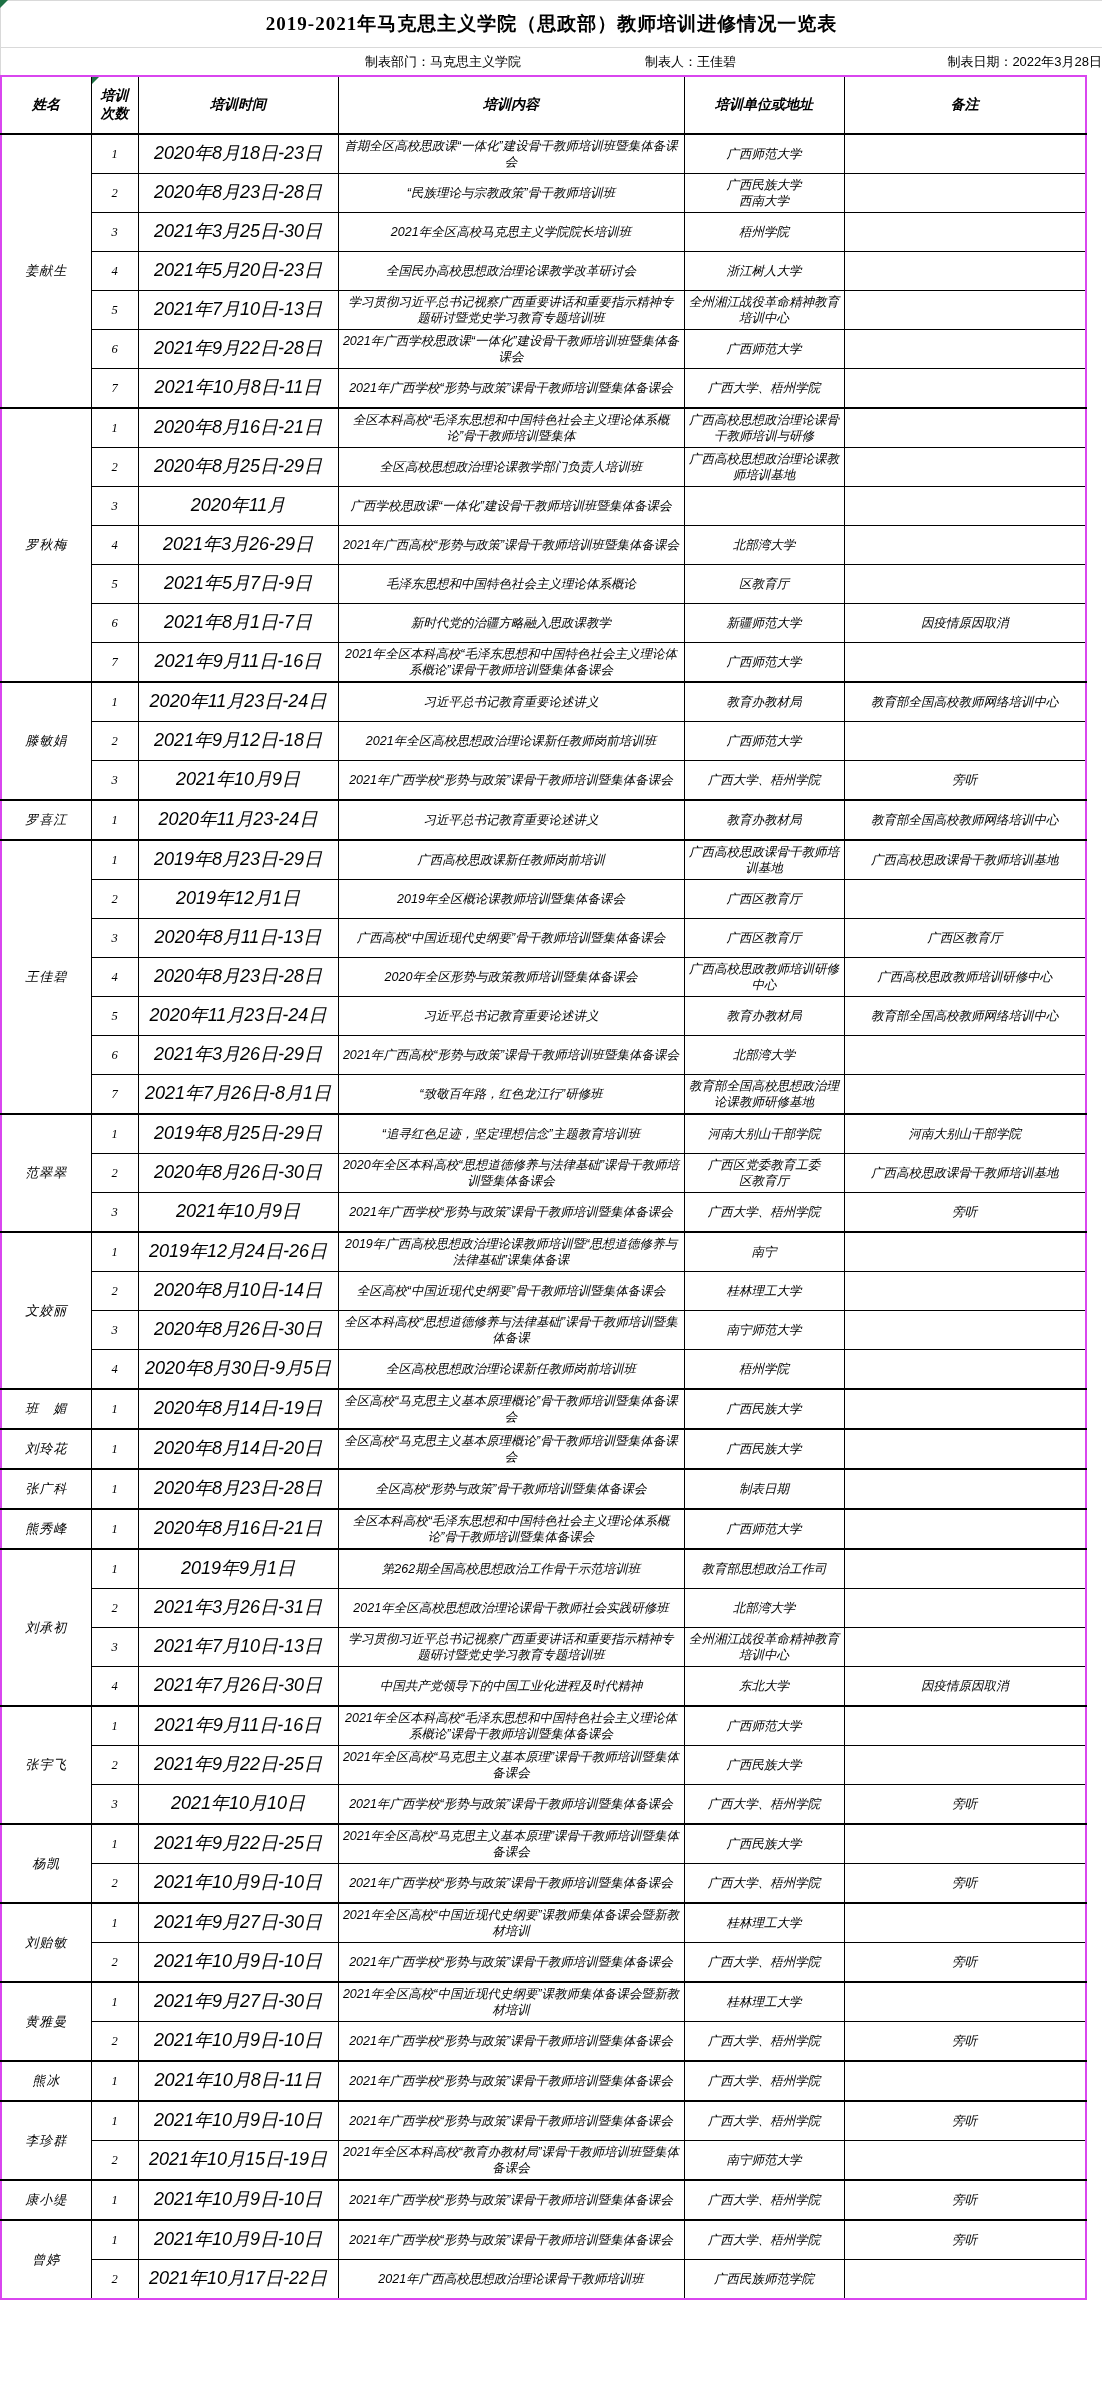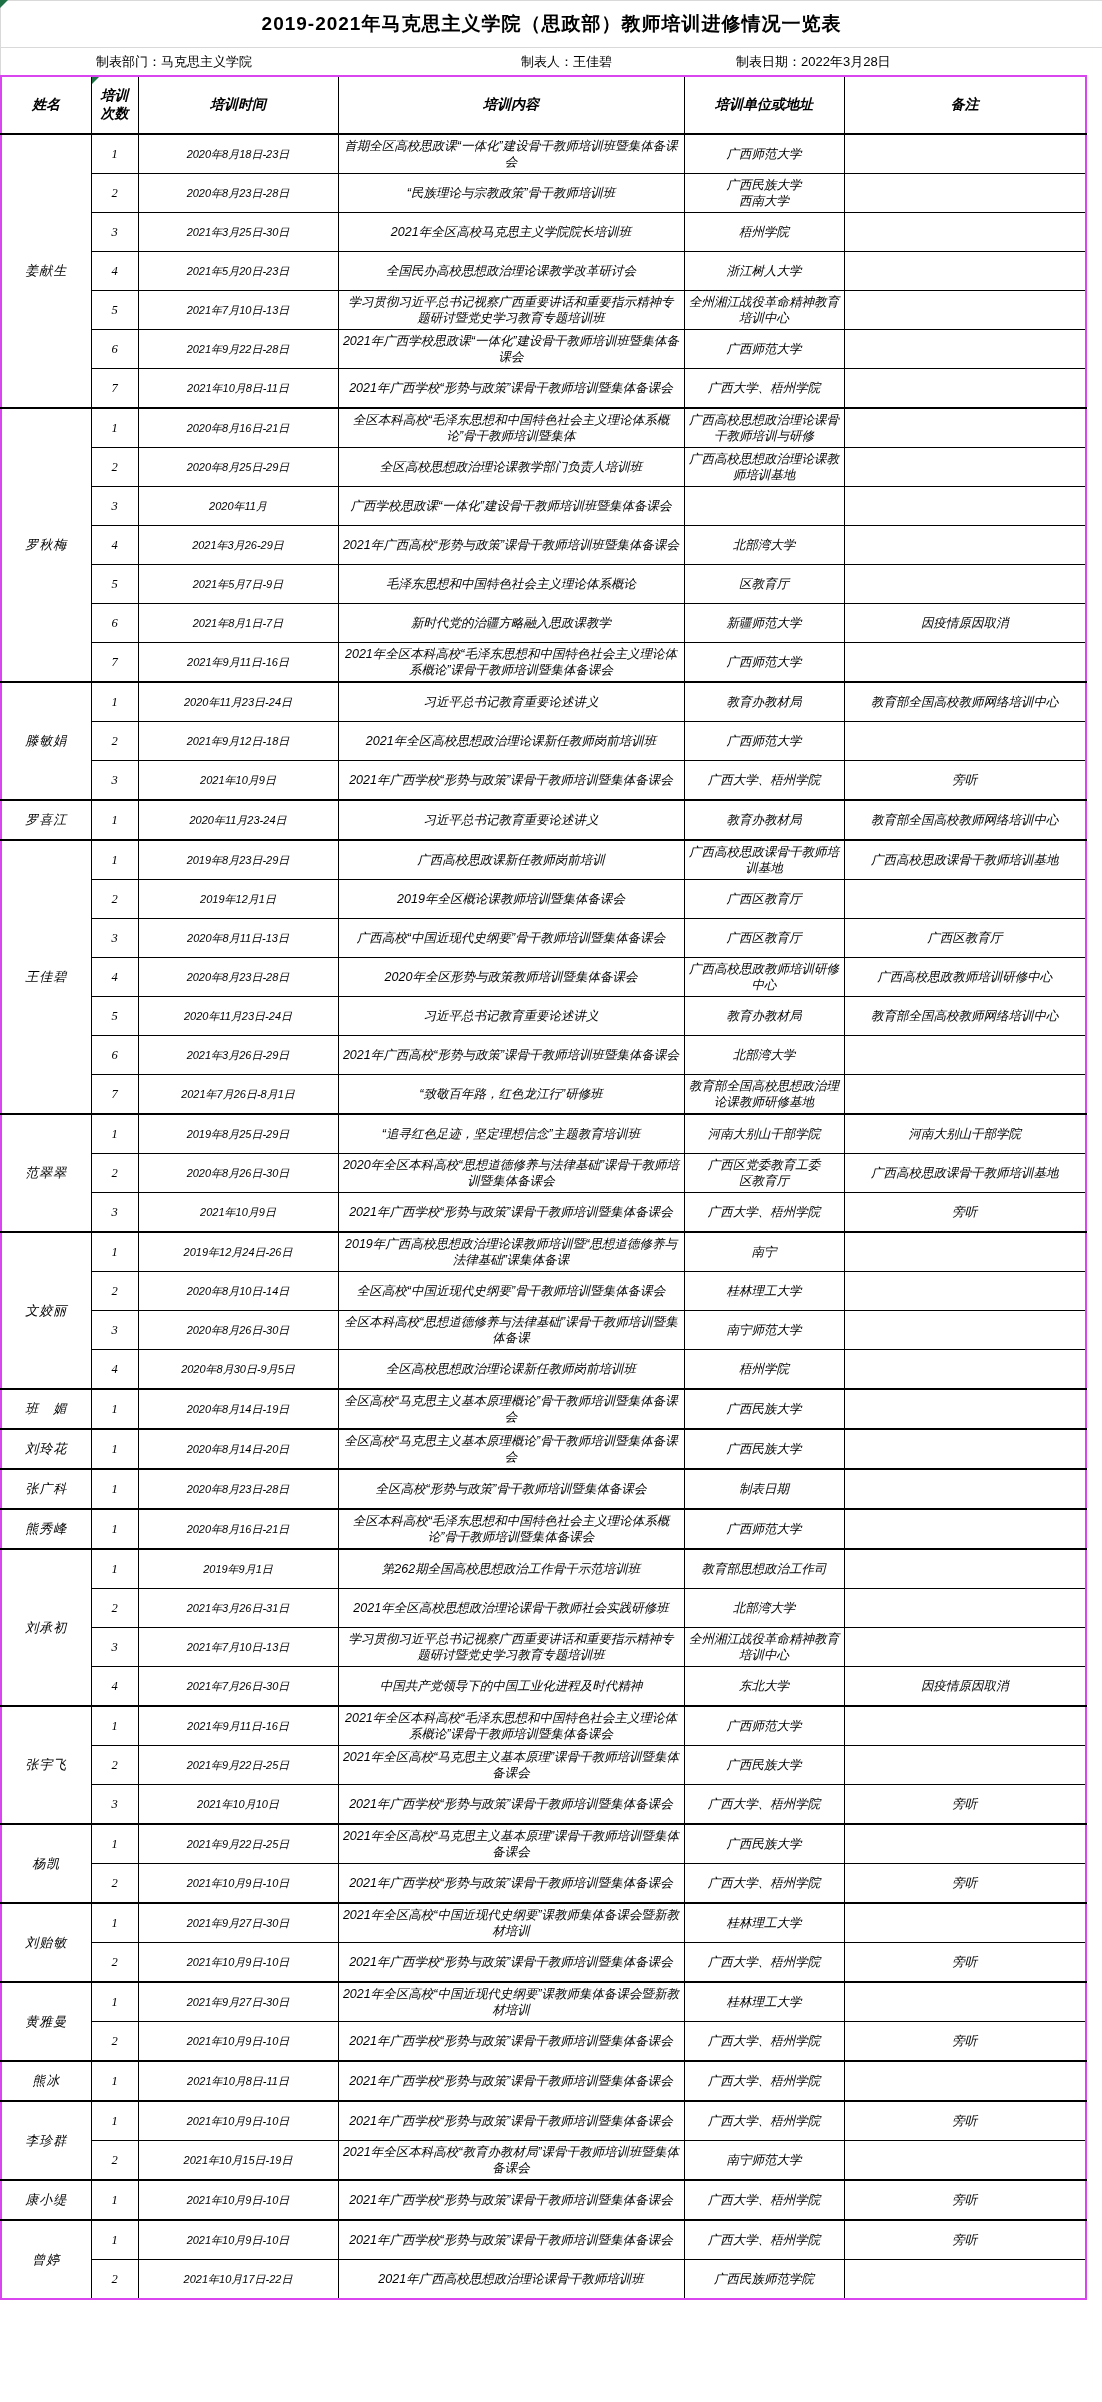--- a/index.html
+++ b/index.html
@@ -3,35 +3,35 @@
 <meta charset="utf-8">
 <style>
   html,body { margin:0; padding:0; background:#fff; }
   body { width:1102px; font-family:"Liberation Sans","DejaVu Sans",sans-serif; color:#000; position:relative; }
 
   .page-corner { position:absolute; left:0; top:0; width:0; height:0;
     border-top:8px solid #1e7145; border-right:8px solid transparent; }
 
   .title-block { border-bottom:1px solid #d9d9d9; border-left:1px solid #d9d9d9; border-top:1px solid #d9d9d9;
     height:46px; display:flex; align-items:center; justify-content:center; }
-  .title-block h1 { margin:0; font-size:19px; font-weight:bold; letter-spacing:1px; }
+  .title-block h1 { margin:0; font-size:19px; font-weight:bold; letter-spacing:1px;font-family:Liberation Serif, serif; }
 
   .meta-row { height:27px; display:grid; grid-template-columns:95px 425px 215px auto;
     align-items:center; font-size:13px; border-left:1px solid #d9d9d9; }
-  .meta-row span { white-space:nowrap; }
+  .meta-row span { white-space:nowrap;text-align:right; }
 
   table { border-collapse:collapse; table-layout:fixed; width:1085px; border:2px solid #d946ef;font-style:italic; }
   th, td { border:1px solid #000; text-align:center; vertical-align:middle; overflow:hidden; }
   thead th { font-size:14px; font-weight:bold; height:52px; padding:2px 3px; position:relative; }
   tbody td { font-size:12.5px; line-height:1.32; padding:2px 4px; height:34px; }
   tr.group-first > td { border-top:2px solid #000; }
   td.name-cell { font-size:13px; letter-spacing:1px; }
   td.unit-cell, td.note-cell { white-space:pre-line; }
   td.count-cell { font-family:"Liberation Serif","DejaVu Serif",serif; }
-  td.time-cell { white-space:nowrap; font-size:11px; }
+  td.time-cell { white-space:nowrap; font-size:18px; }
 
   th .corner-green { position:absolute; left:0; top:0; width:0; height:0;
     border-top:7px solid #1e7145; border-right:7px solid transparent; }
 </style>
 </head>
 <body>
 
 <span class="page-corner"></span>
 
 <div class="title-block">

